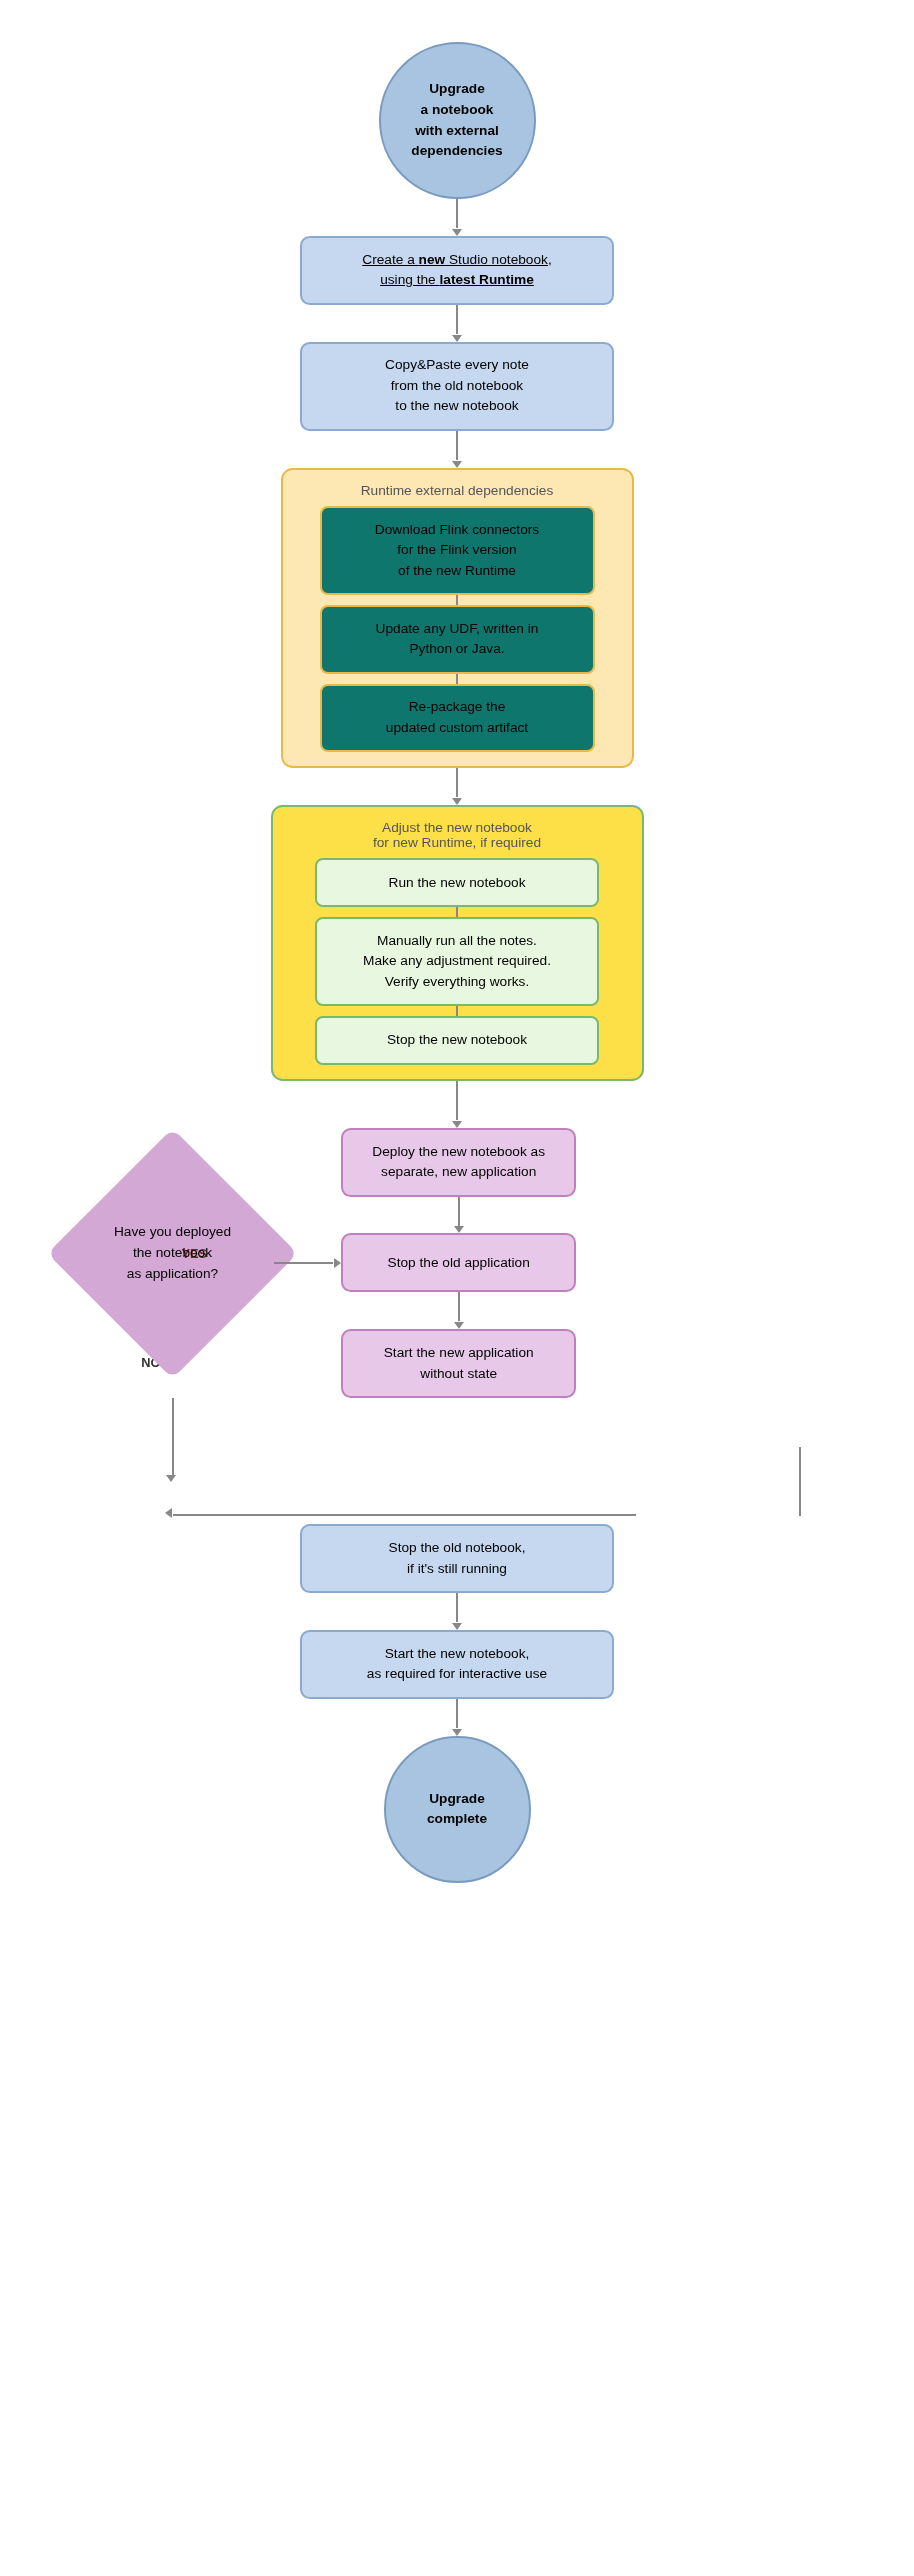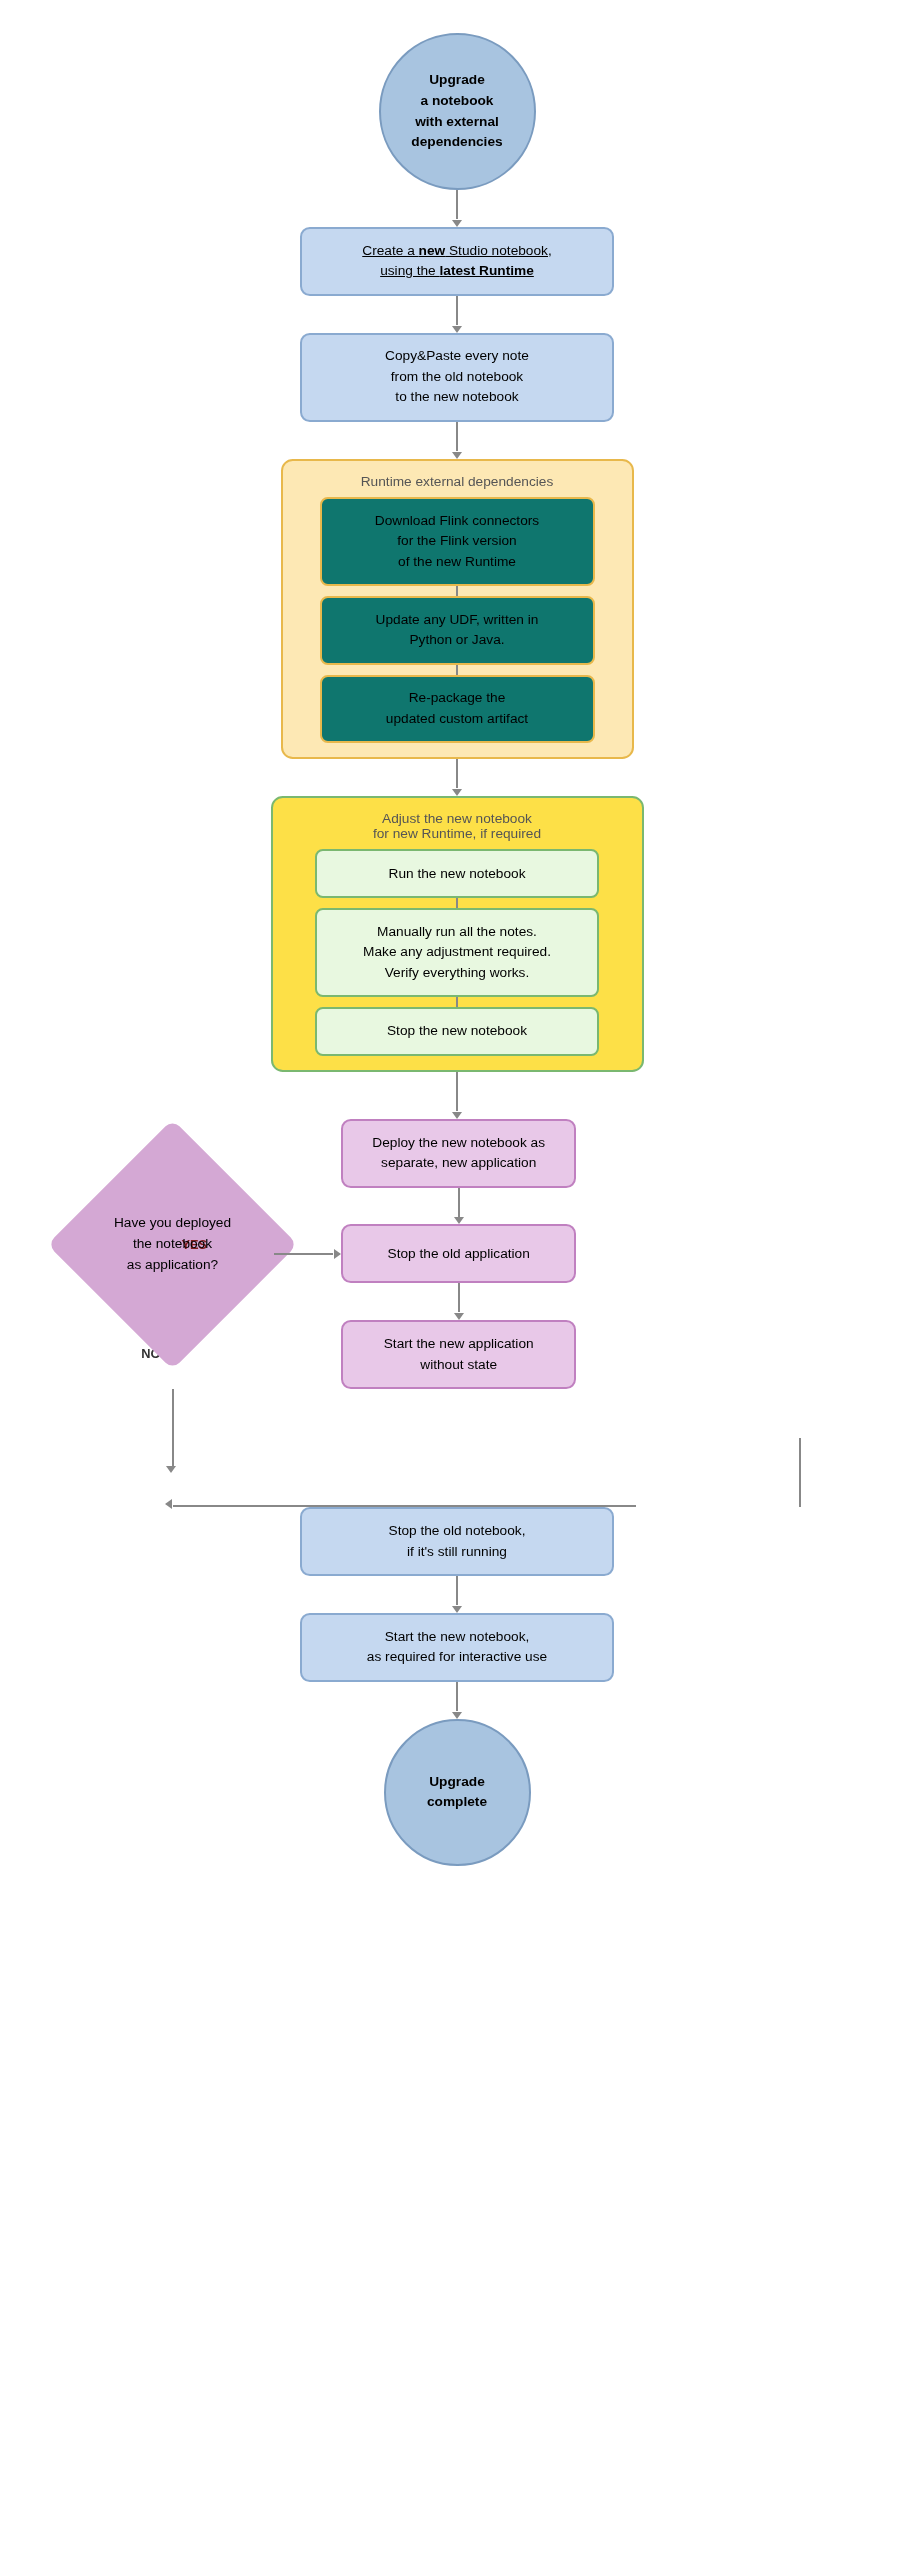--- a/index.html
+++ b/index.html
@@ -6,21 +6,21 @@
     body {
       background: #fff;
       font-family: Arial, sans-serif;
       width: 914px;
       min-height: 2576px;
       display: flex;
       justify-content: center;
     }
     .diagram {
       width: 914px;
-      padding: 33px 0;
+      padding: 42px 0;
       display: flex;
       flex-direction: column;
       align-items: center;
       position: relative;
     }
 
     
     .ellipse {
       border-radius: 50%;
       text-align: center;
@@ -336,21 +336,21 @@
 
     <div style="position:absolute; left:150px; top:77px; border-left:5.9px solid transparent; border-right:5.9px solid transparent; border-top:7.8px solid #888;"></div>
 
     <div style="position:absolute; right:98px; top:49px; width:2px; height:69px; background:#888;"></div>
 
     <div style="position:absolute; left:157px; top:116px; width:463px; height:2px; background:#888;"></div>
 
     <div style="position:absolute; left:149px; top:110px; border-top:5.9px solid transparent; border-bottom:5.9px solid transparent; border-right:7.8px solid #888;"></div>
   </div>
 
-  <div class="rect blue-rect" style="width:314px; min-height:69px; margin-top:0px;">
+  <div class="rect blue-rect" style="width:314px; min-height:69px; margin-top:8px;">
     <span class="node-text">
       Stop the old notebook,<br>if it's still running
     </span>
   </div>
 
   <div class="vert-line-arrow" style="height:29px;"></div>
   <div style="height:7.8px;"></div>
 
   <div class="rect blue-rect" style="width:314px; min-height:69px;">
     <span class="node-text">

